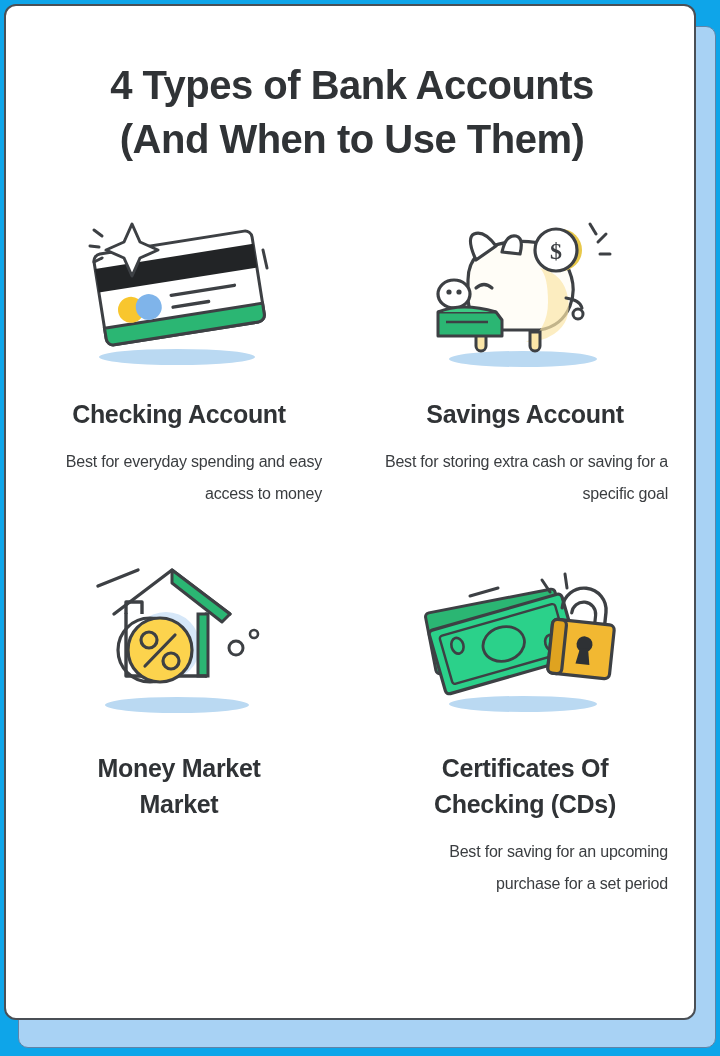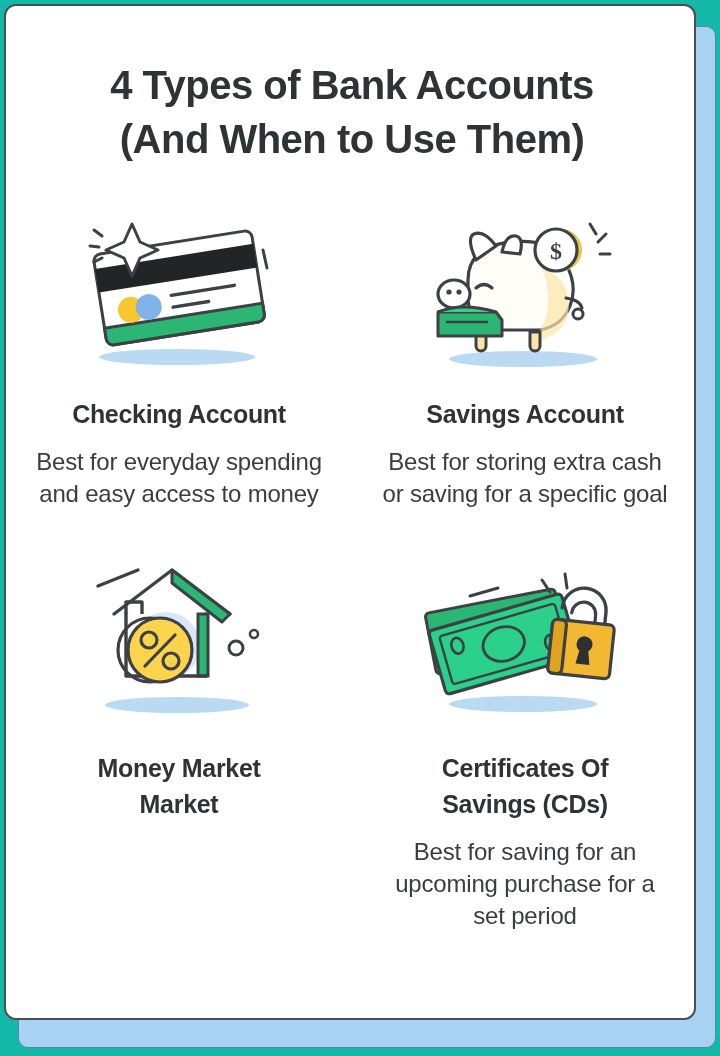--- a/index.html
+++ b/index.html
@@ -9,21 +9,21 @@
     height: 1056px;
     background: #ffffff;
     font-family: "Liberation Sans", sans-serif;
     overflow: hidden;
   }
 
   #page {
     position: relative;
     width: 720px;
     height: 1056px;
-    background: #14b8a6;
+    background: #0ea5e9;
   }
 
   
   .page-band {
     position: absolute;
     left: 18px;
     top: 26px;
     width: 698px;
     height: 1022px;
     background: #a8d2f4;
@@ -85,23 +85,23 @@
     font-size: 25px;
     font-weight: bold;
     color: #303336;
     text-align: center;
     line-height: 36px;
     letter-spacing: -0.3px;
     margin-top: 16px;
     padding: 0 12px;
   }
   .body-text {
-    font-size: 24px;
+    font-size: 16px;
     color: #3a3d40;
-    text-align: center;
+    text-align: right;
     line-height: 32px;
     margin-top: 14px;
     padding: 0 30px;
     letter-spacing: -0.2px;
   }
   .row-2 .heading { margin-top: 20px; }
 </style>
 </head>
 <body>
 
@@ -229,21 +229,21 @@
                 <circle cx="176" cy="92" r="8" fill="#2e3134"></circle>
                 <path d="M172 96 h8 l3 16 h-14 z" fill="#2e3134"></path>
               </g>
               <line x1="132" y1="28" x2="140" y2="40" stroke="#3d4044" stroke-width="3" stroke-linecap="round"></line>
               <line x1="155" y1="22" x2="157" y2="36" stroke="#3d4044" stroke-width="3" stroke-linecap="round"></line>
               <line x1="60" y1="44" x2="88" y2="36" stroke="#3d4044" stroke-width="3" stroke-linecap="round"></line>
             </svg>
           </div>
           <div class="heading">
             <span>Certificates Of</span><br>
-            <span>Savings (CDs)</span>
+            <span>Checking (CDs)</span>
           </div>
           <div class="body-text">Best for saving for an upcoming purchase for a set period</div>
         </div>
       </div>
 
     </div>
   </div>
 </div>
 
 </body></html>

